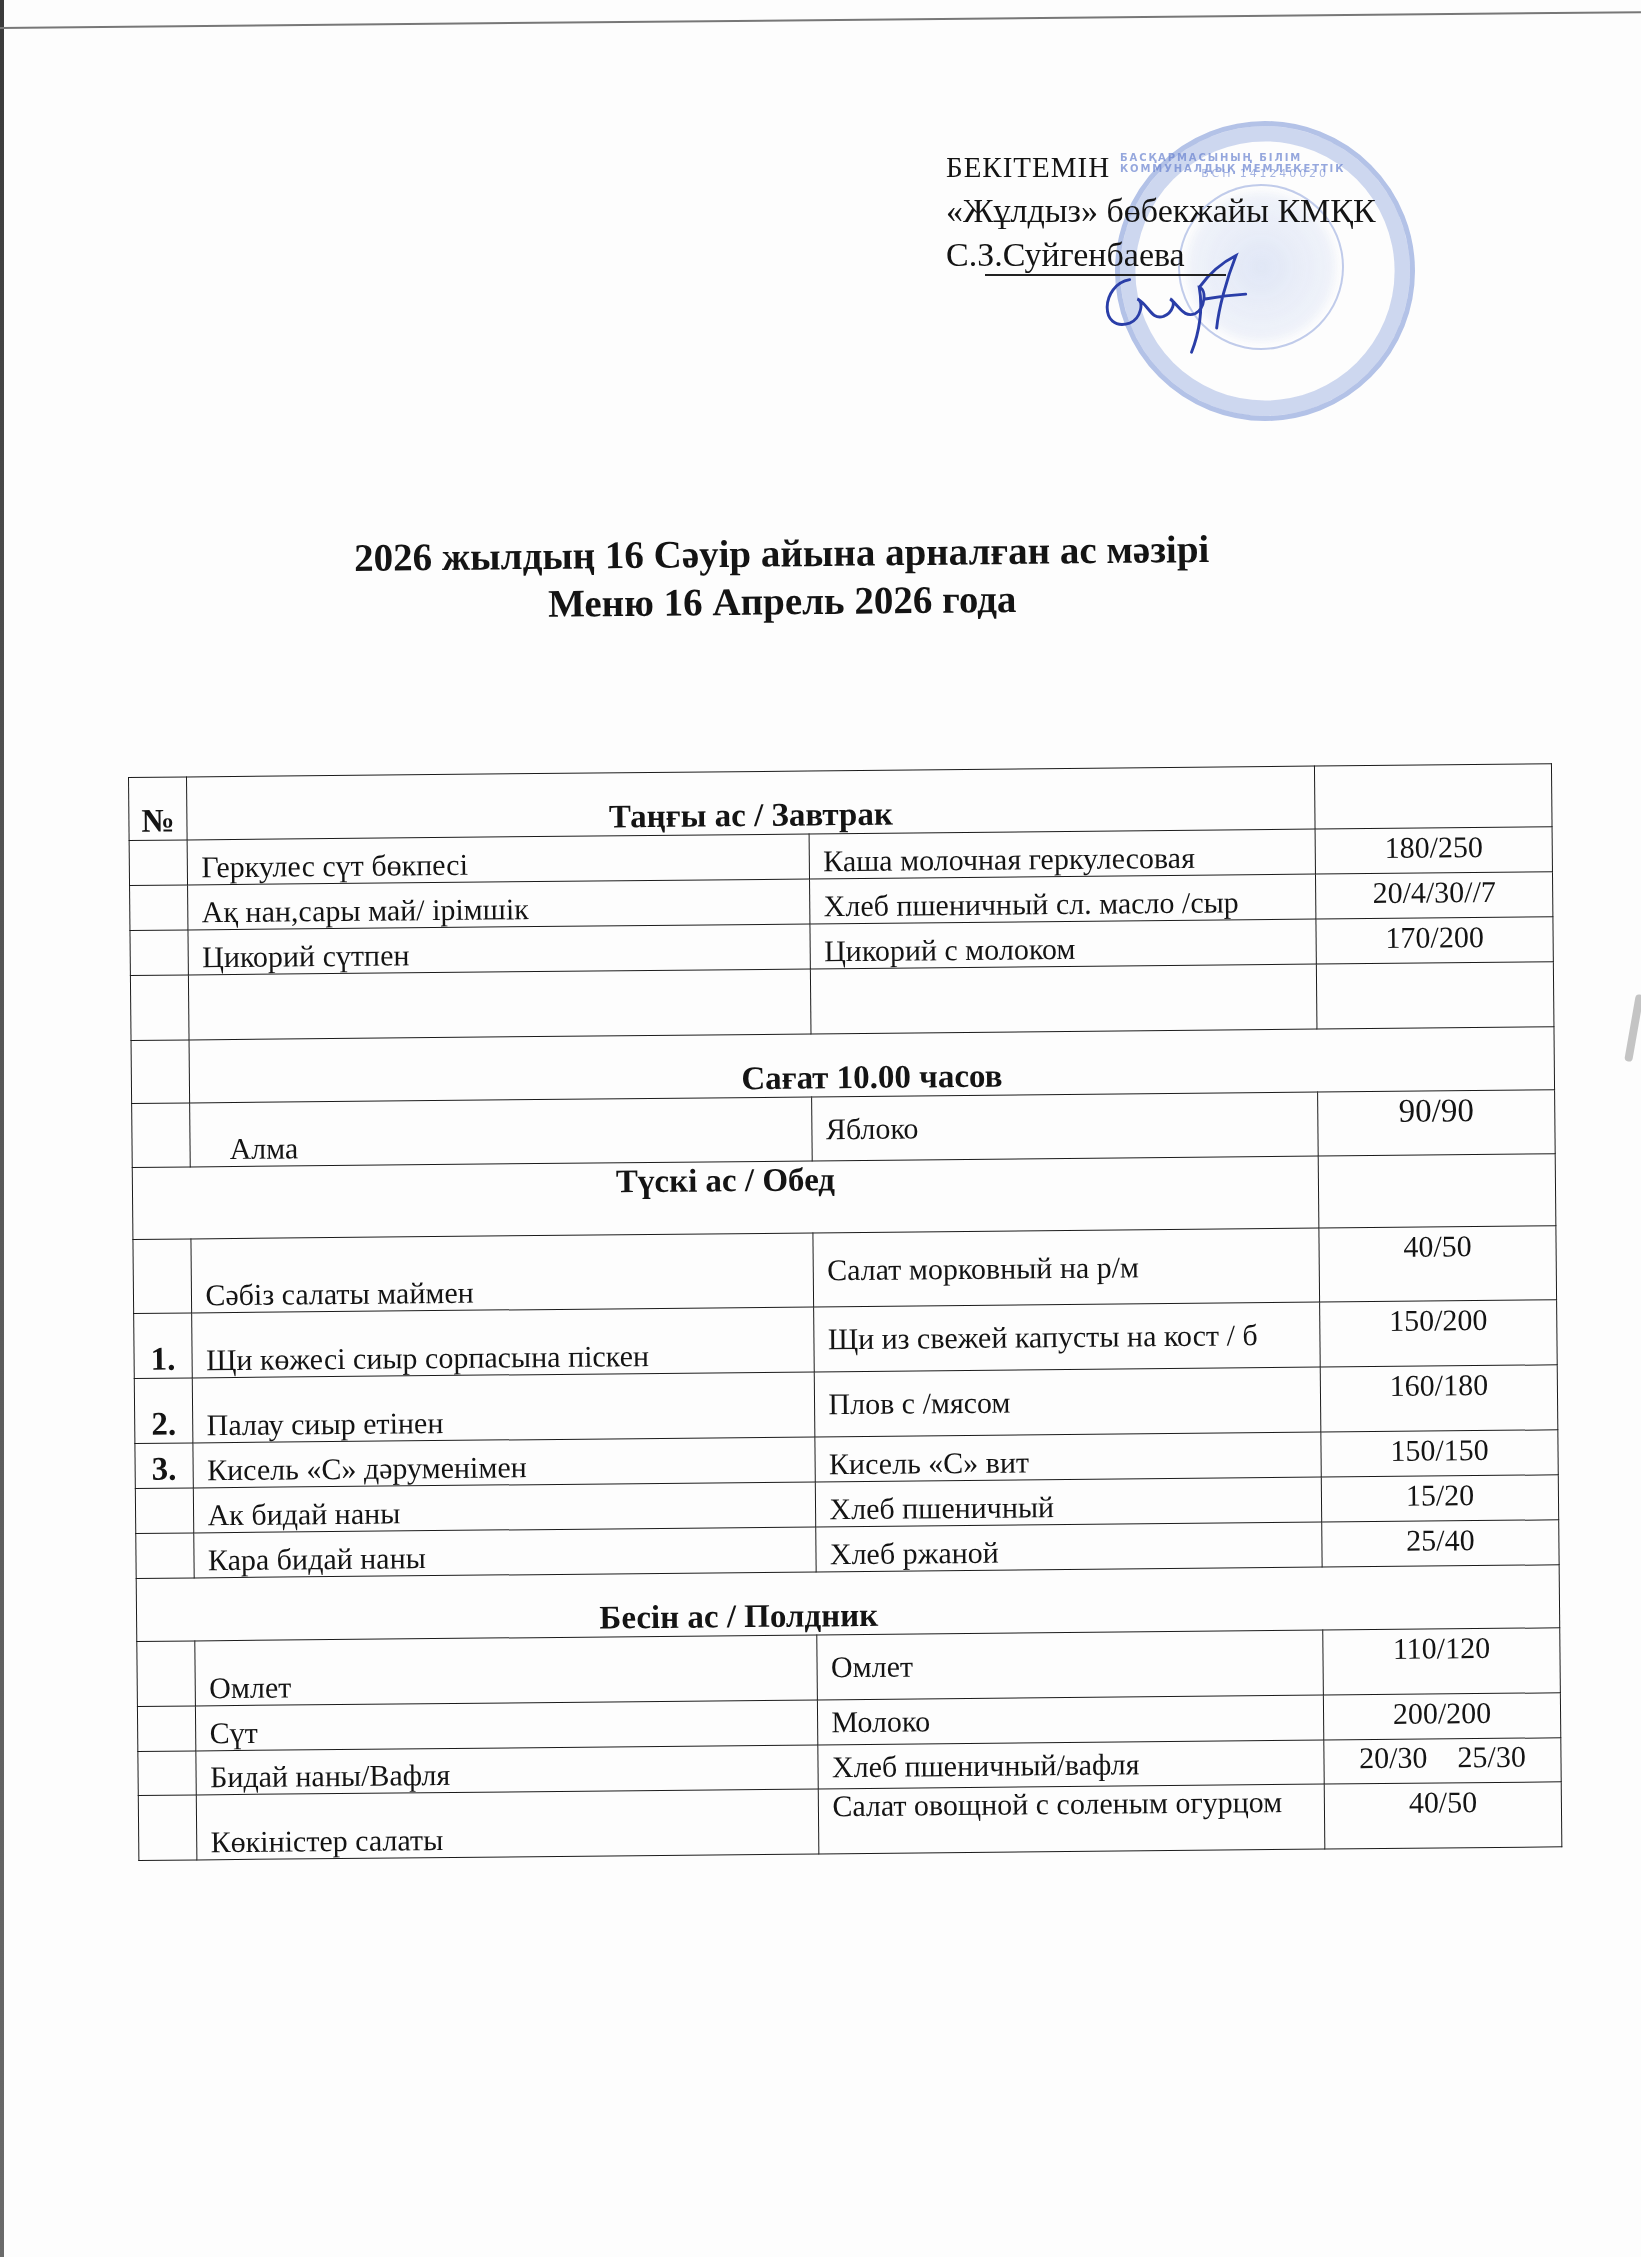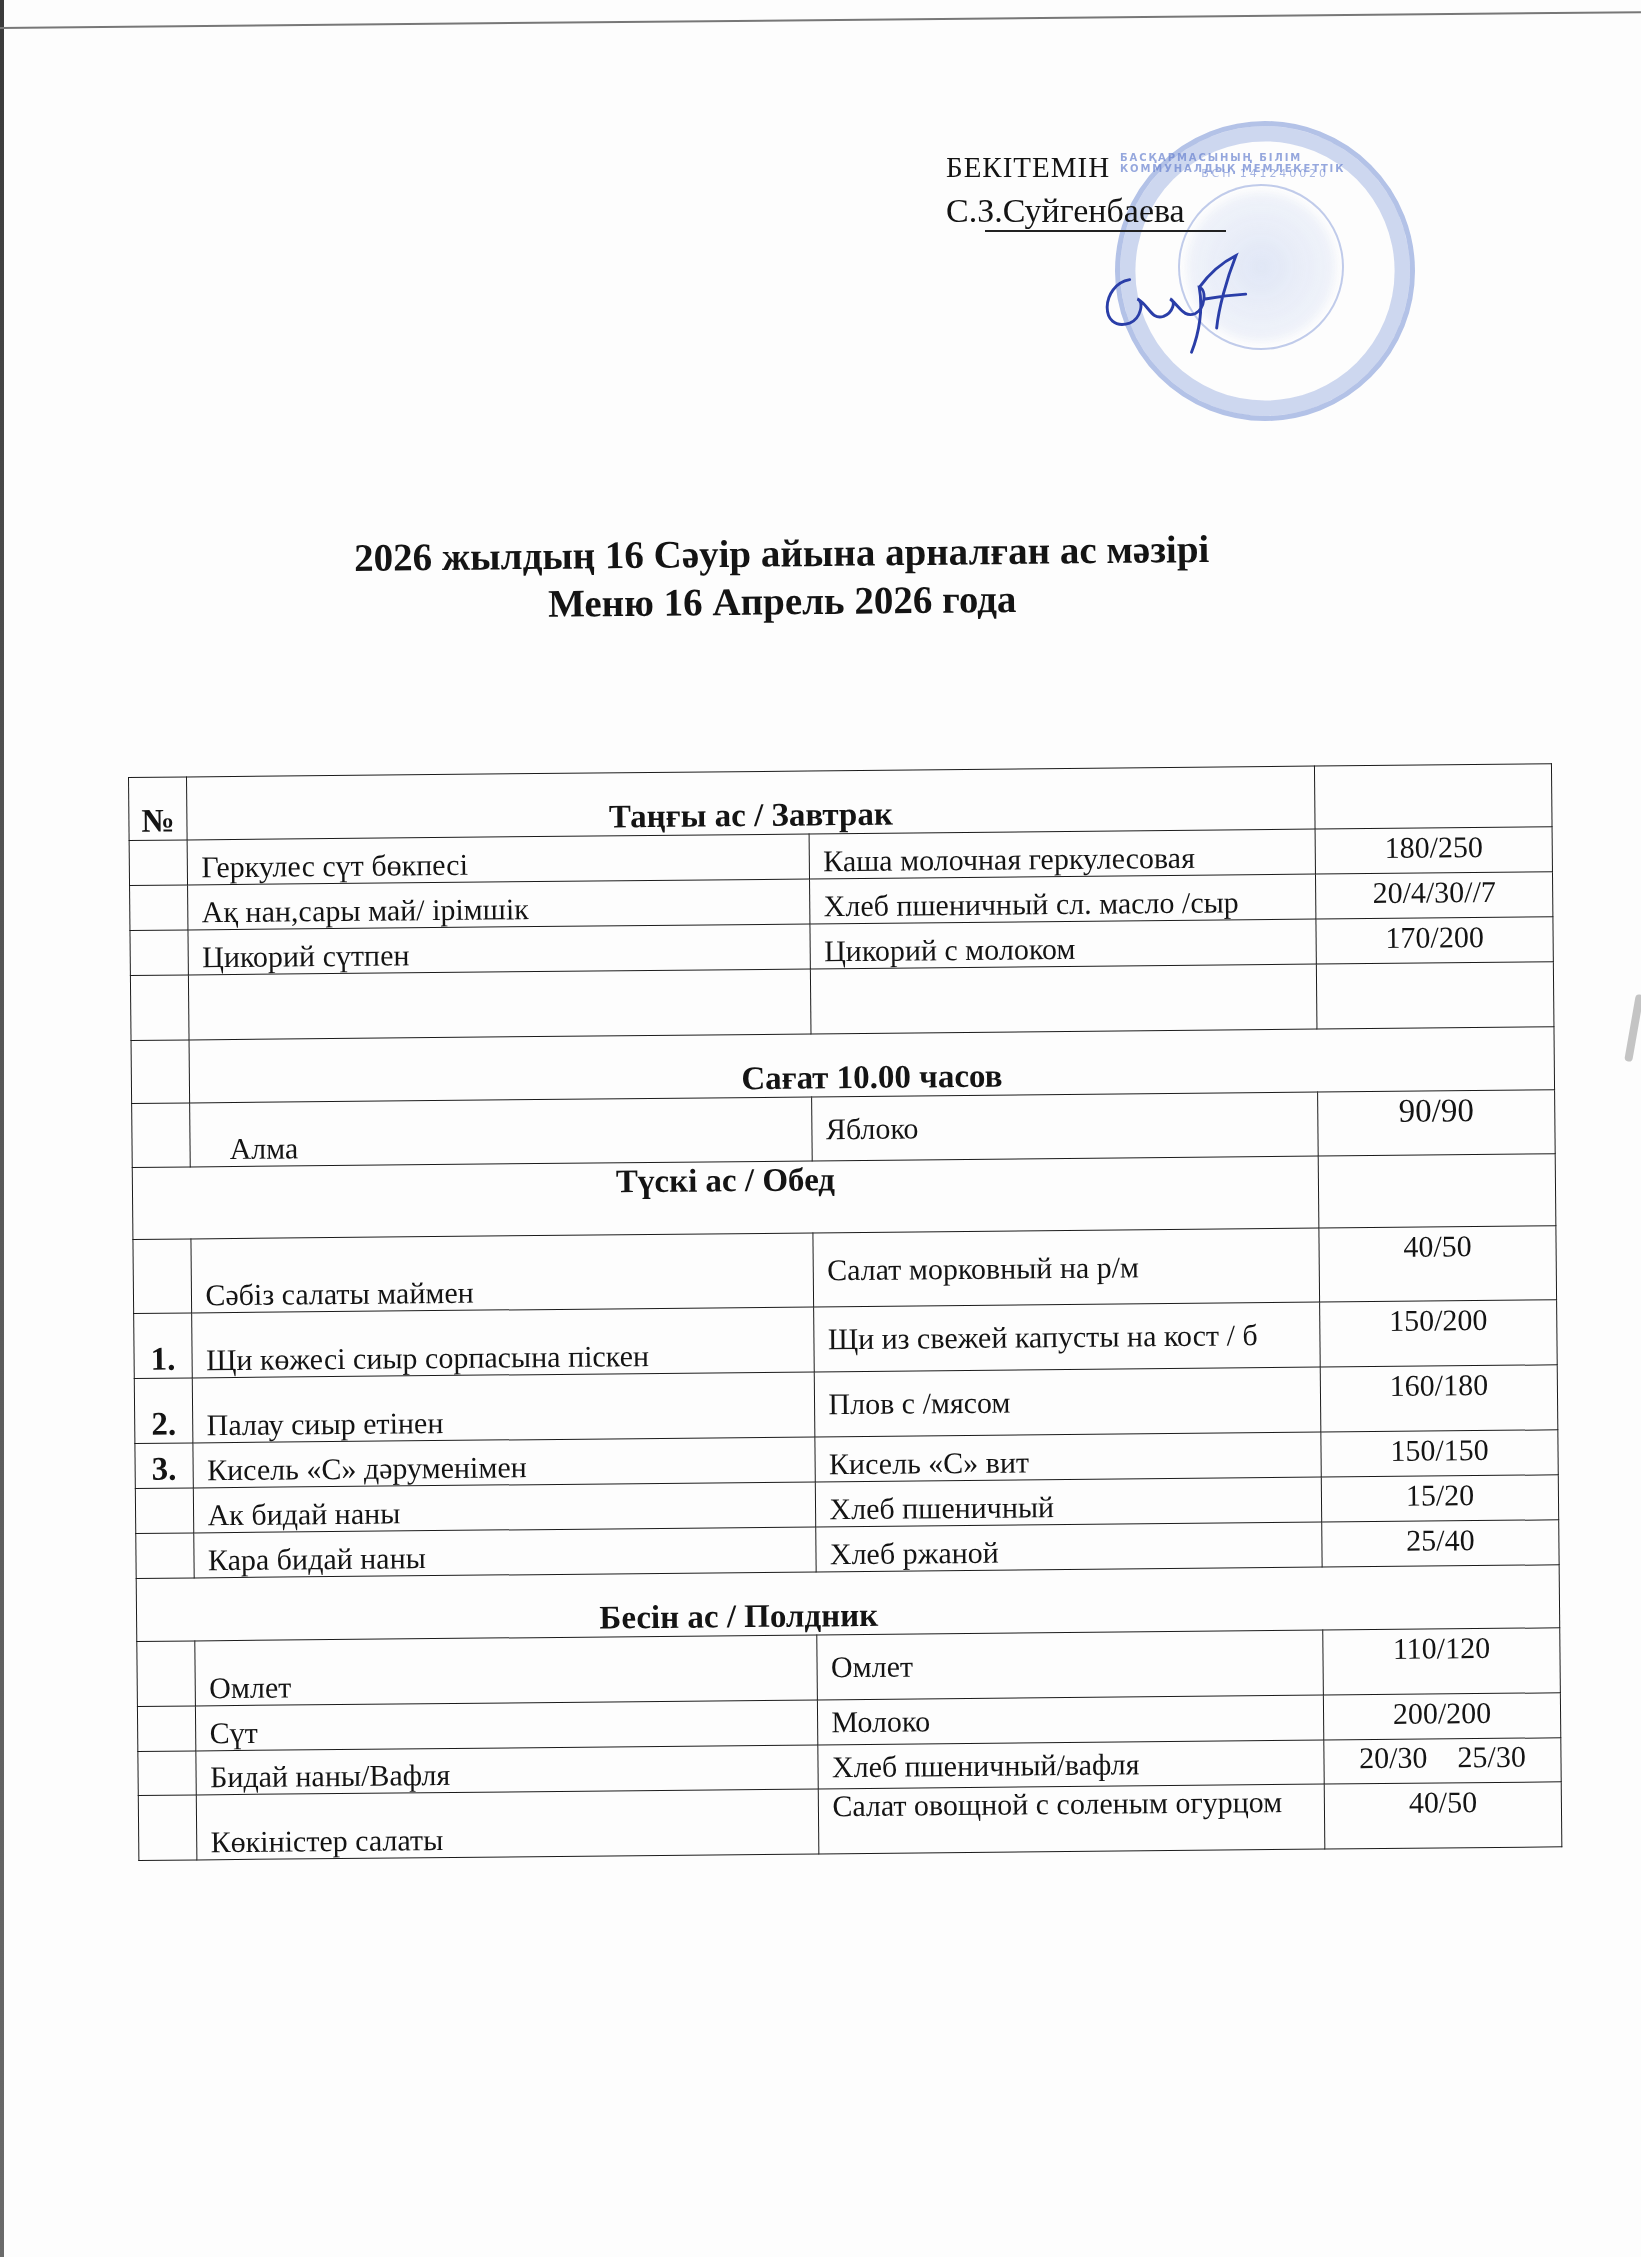--- a/index.html
+++ b/index.html
@@ -91,20 +91,21 @@
   <div class="stamp-bin">БСН 141240020</div>
   <div class="stamp-inner"></div>
 </div>
 
 <svg class="signature" viewBox="0 0 180 120">
   <path d="M40 40 C10 45, 8 95, 40 85 C52 80, 55 62, 48 60 C60 66, 62 82, 75 78 C85 74, 88 62, 82 60 C92 68, 96 80, 108 75 C118 70, 120 50, 112 48 C116 70, 112 95, 104 115 M112 48 C125 30, 140 20, 150 15 C140 40, 132 70, 130 90 M118 60 C130 58, 145 56, 160 55" fill="none" stroke="#2a3ea8" stroke-width="3" stroke-linecap="round"></path>
 </svg>
 
 <div class="approval">
   <span class="line approve-word">БЕКІТЕМІН</span>
+  <span class="line">«Жұлдыз» бөбекжайы КМҚК</span>
   <span class="line sign-row">
     <span class="sign-line"></span>
     <span>С.З.Суйгенбаева</span>
   </span>
 </div>
 
 <div class="title-block">
   <span class="t1">2026  жылдың   16  Сәуір   айына арналған ас мәзірі</span>
   <span class="t2">Меню 16  Апрель  2026 года</span>
 </div>

